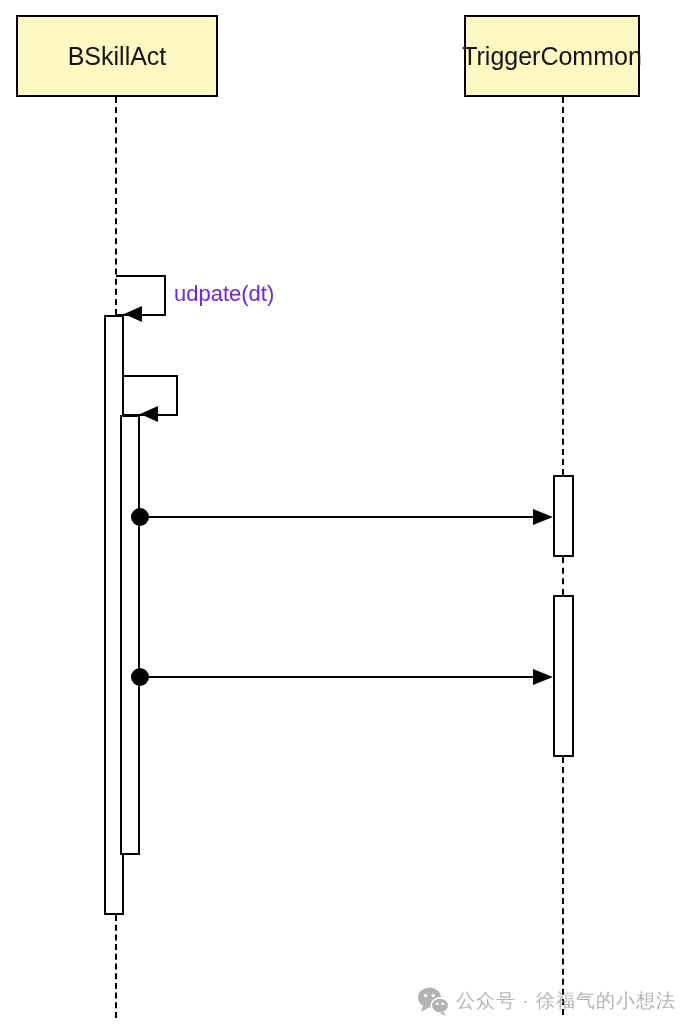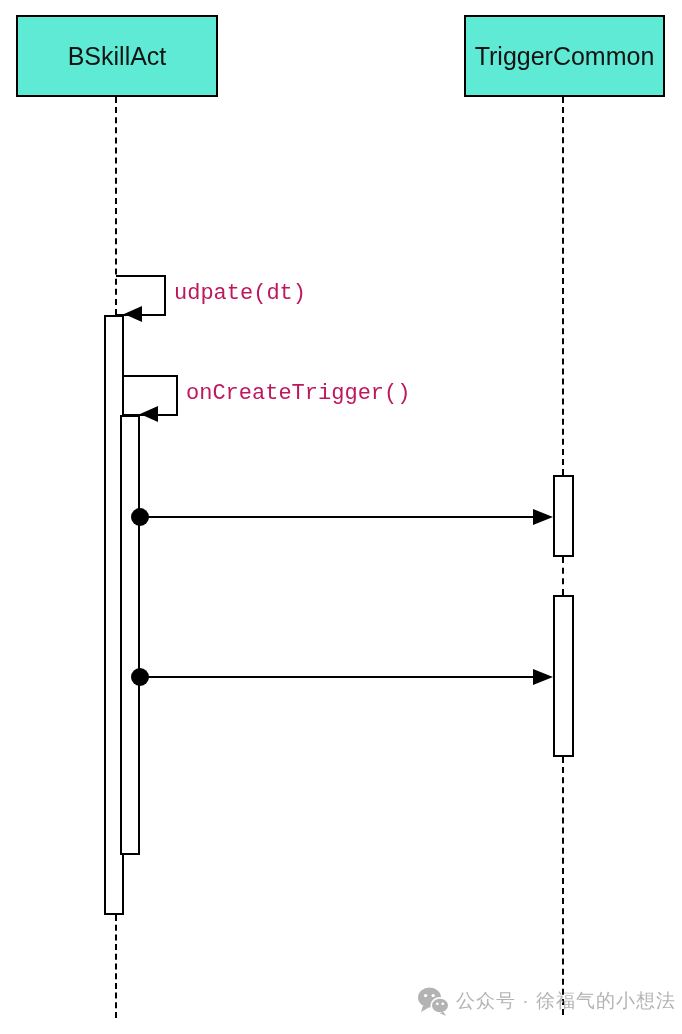--- a/index.html
+++ b/index.html
@@ -2,34 +2,34 @@
 <html><head>
 <meta charset="utf-8">
 <style>
   html,body{margin:0;padding:0;background:#ffffff;}
   body{
     width:682px;height:1034px;position:relative;overflow:hidden;
     font-family:"Liberation Sans", sans-serif;color:#000;
   }
   .canvas{position:absolute;left:0;top:0;width:682px;height:1034px;background:#fff;}
   .actor-box{
-    position:absolute;box-sizing:border-box;border:2px solid #000;background:#5eead4;
+    position:absolute;box-sizing:border-box;border:2px solid #000;background:#fef9c3;
     display:flex;align-items:center;justify-content:center;
     font-size:25px;color:#141414;
   }
   .lifeline{position:absolute;width:0;border-left:2px dashed #000;}
   .activation{position:absolute;box-sizing:border-box;border:2px solid #000;background:#fff;}
   .selfloop{position:absolute;box-sizing:border-box;border:2px solid #000;border-left:none;background:transparent;}
   .msgline{position:absolute;height:2px;background:#000;}
   .arrow-right{position:absolute;width:0;height:0;
     border-top:8px solid transparent;border-bottom:8px solid transparent;border-left:20px solid #000;}
   .arrow-left{position:absolute;width:0;height:0;
     border-top:8px solid transparent;border-bottom:8px solid transparent;border-right:18px solid #000;}
   .dot{position:absolute;width:18px;height:18px;border-radius:50%;background:#000;}
-  .msg-label{position:absolute;font-size:22px;color:#be185d;white-space:nowrap;line-height:24px;font-family:Liberation Mono, monospace;}
+  .msg-label{position:absolute;font-size:22px;color:#6d28d9;white-space:nowrap;line-height:24px;}
   .msg-label.centered{text-align:center;}
   .watermark{position:absolute;left:417px;top:986px;display:flex;align-items:center;}
   .watermark-text{
     font-size:19px;color:#b3b3b3;letter-spacing:1px;white-space:nowrap;margin-left:7px;line-height:30px;
   }
   .wicon{width:32px;height:30px;display:block;}
 </style>
 </head>
 <body>
 
@@ -37,36 +37,35 @@
 
   <div class="lifeline" style="left:115px;top:97px;height:218px;"></div>
   <div class="lifeline" style="left:115px;top:915px;height:103px;"></div>
   <div class="lifeline" style="left:562px;top:97px;height:378px;"></div>
   <div class="lifeline" style="left:562px;top:557px;height:38px;"></div>
   <div class="lifeline" style="left:562px;top:757px;height:258px;"></div>
 
   <div class="actor-box" style="left:16px;top:15px;width:202px;height:82px;">
     <span>BSkillAct</span>
   </div>
-  <div class="actor-box" style="left:464px;top:15px;width:201px;height:82px;">
+  <div class="actor-box" style="left:464px;top:15px;width:176px;height:82px;">
     <span>TriggerCommon</span>
   </div>
 
   <div class="activation" style="left:104px;top:315px;width:20px;height:600px;"></div>
   <div class="activation" style="left:120px;top:415px;width:20px;height:440px;"></div>
   <div class="activation" style="left:553px;top:475px;width:21px;height:82px;"></div>
   <div class="activation" style="left:553px;top:595px;width:21px;height:162px;"></div>
 
   <div class="selfloop" style="left:116px;top:275px;width:50px;height:41px;"></div>
   <div class="arrow-left" style="left:124px;top:306px;"></div>
   <div class="msg-label" style="left:174px;top:282px;">udpate(dt)</div>
 
   <div class="selfloop" style="left:124px;top:375px;width:54px;height:41px;"></div>
   <div class="arrow-left" style="left:140px;top:406px;"></div>
-  <div class="msg-label" style="left:186px;top:382px;">onCreateTrigger()</div>
 
   <div class="dot" style="left:131px;top:508px;"></div>
   <div class="msgline" style="left:140px;top:516px;width:396px;"></div>
   <div class="arrow-right" style="left:533px;top:509px;"></div>
 
   <div class="dot" style="left:131px;top:668px;"></div>
   <div class="msgline" style="left:140px;top:676px;width:396px;"></div>
   <div class="arrow-right" style="left:533px;top:669px;"></div>
 
   <div class="watermark">

